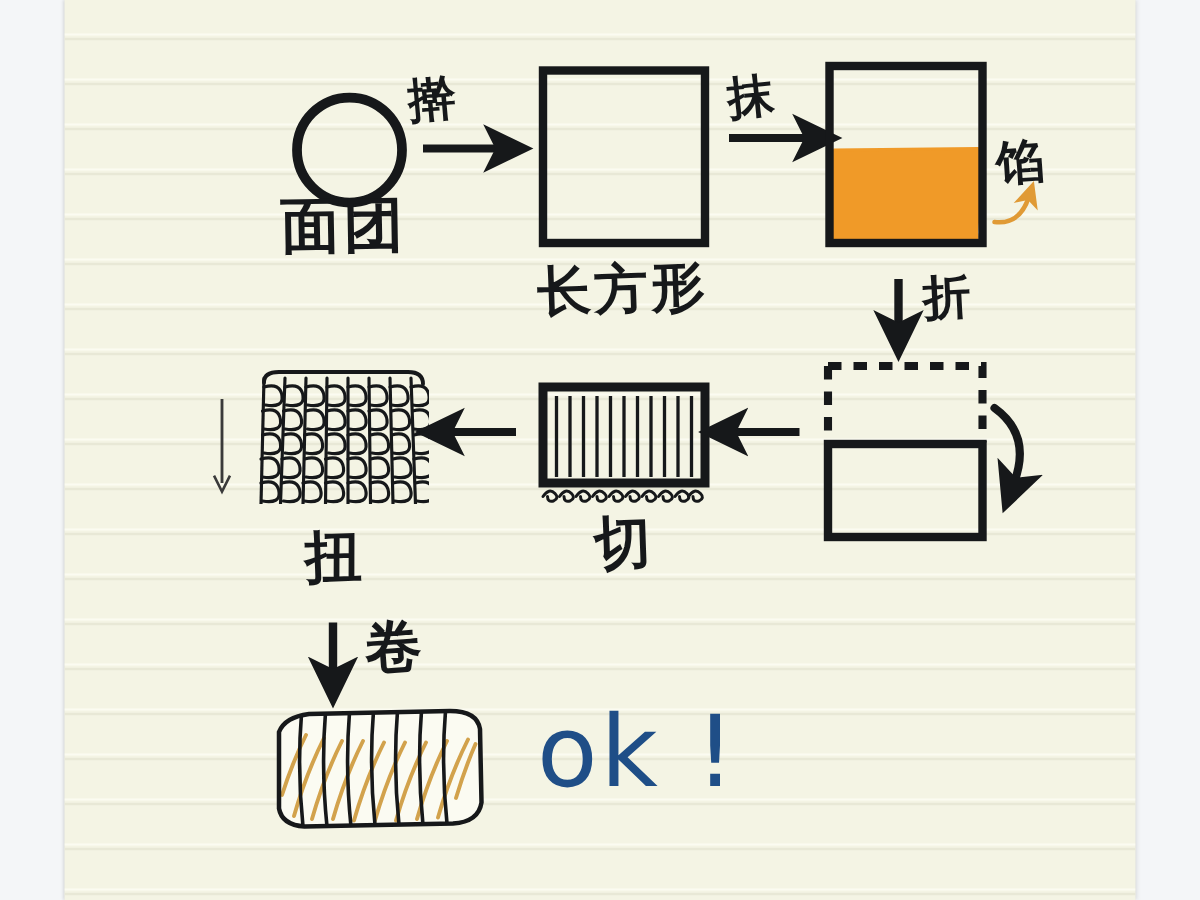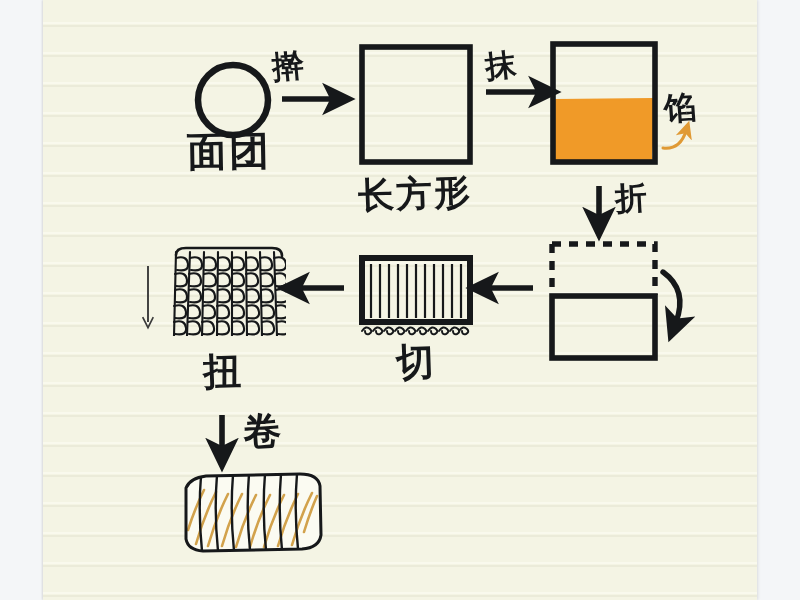--- a/index.html
+++ b/index.html
@@ -329,14 +329,15 @@
   <div class="lbl cjk" style="left:664px; top:92px; font-size:32px; transform:rotate(-4deg);">馅</div>
 
   <div class="lbl cjk" style="left:615px; top:182px; font-size:32px; transform:rotate(-3deg);">折</div>
 
   <div class="lbl cjk" style="left:396px; top:343px; font-size:38px; transform:rotate(-2deg);">切</div>
 
   <div class="lbl cjk" style="left:203px; top:352px; font-size:38px; transform:rotate(-2deg);">扭</div>
 
   <div class="lbl cjk" style="left:243px; top:412px; font-size:38px; transform:rotate(-4deg);">卷</div>
 
+  <div class="ok-text" style="left:358px; top:463px; font-size:66px;">ok !</div>
 
 </div>
 
 </body></html>

